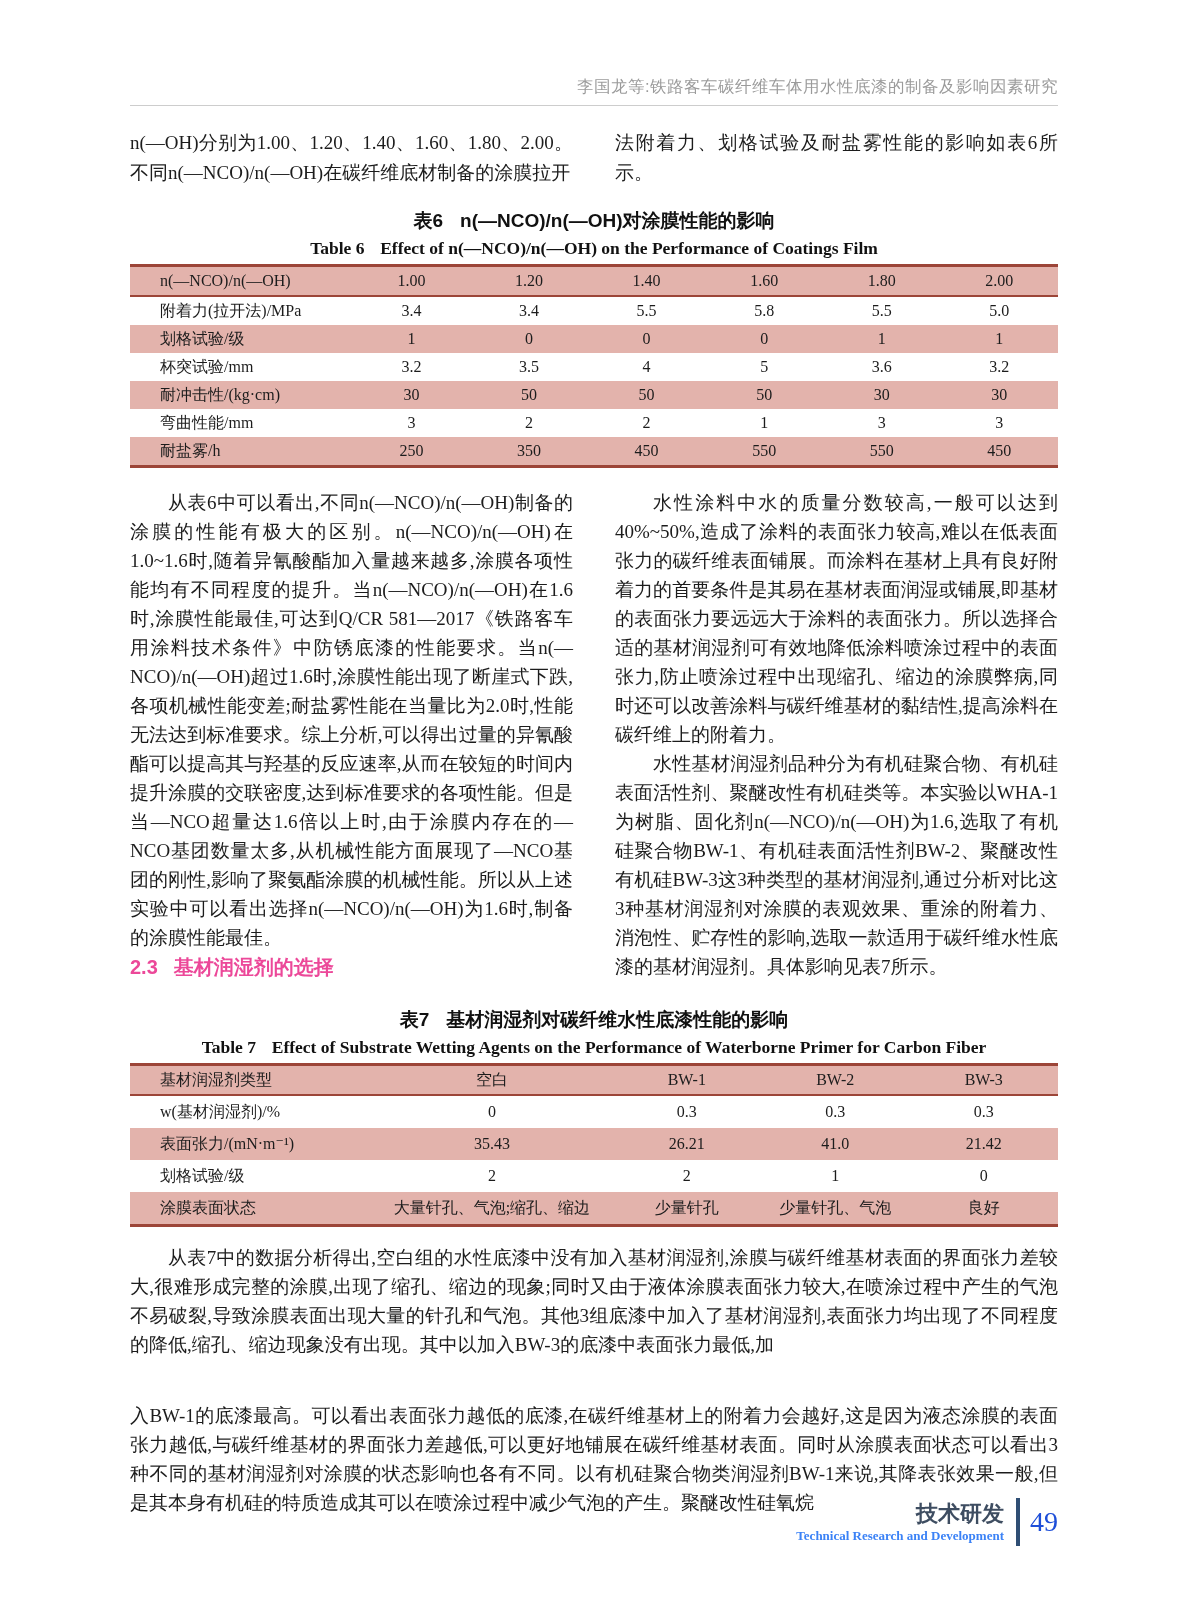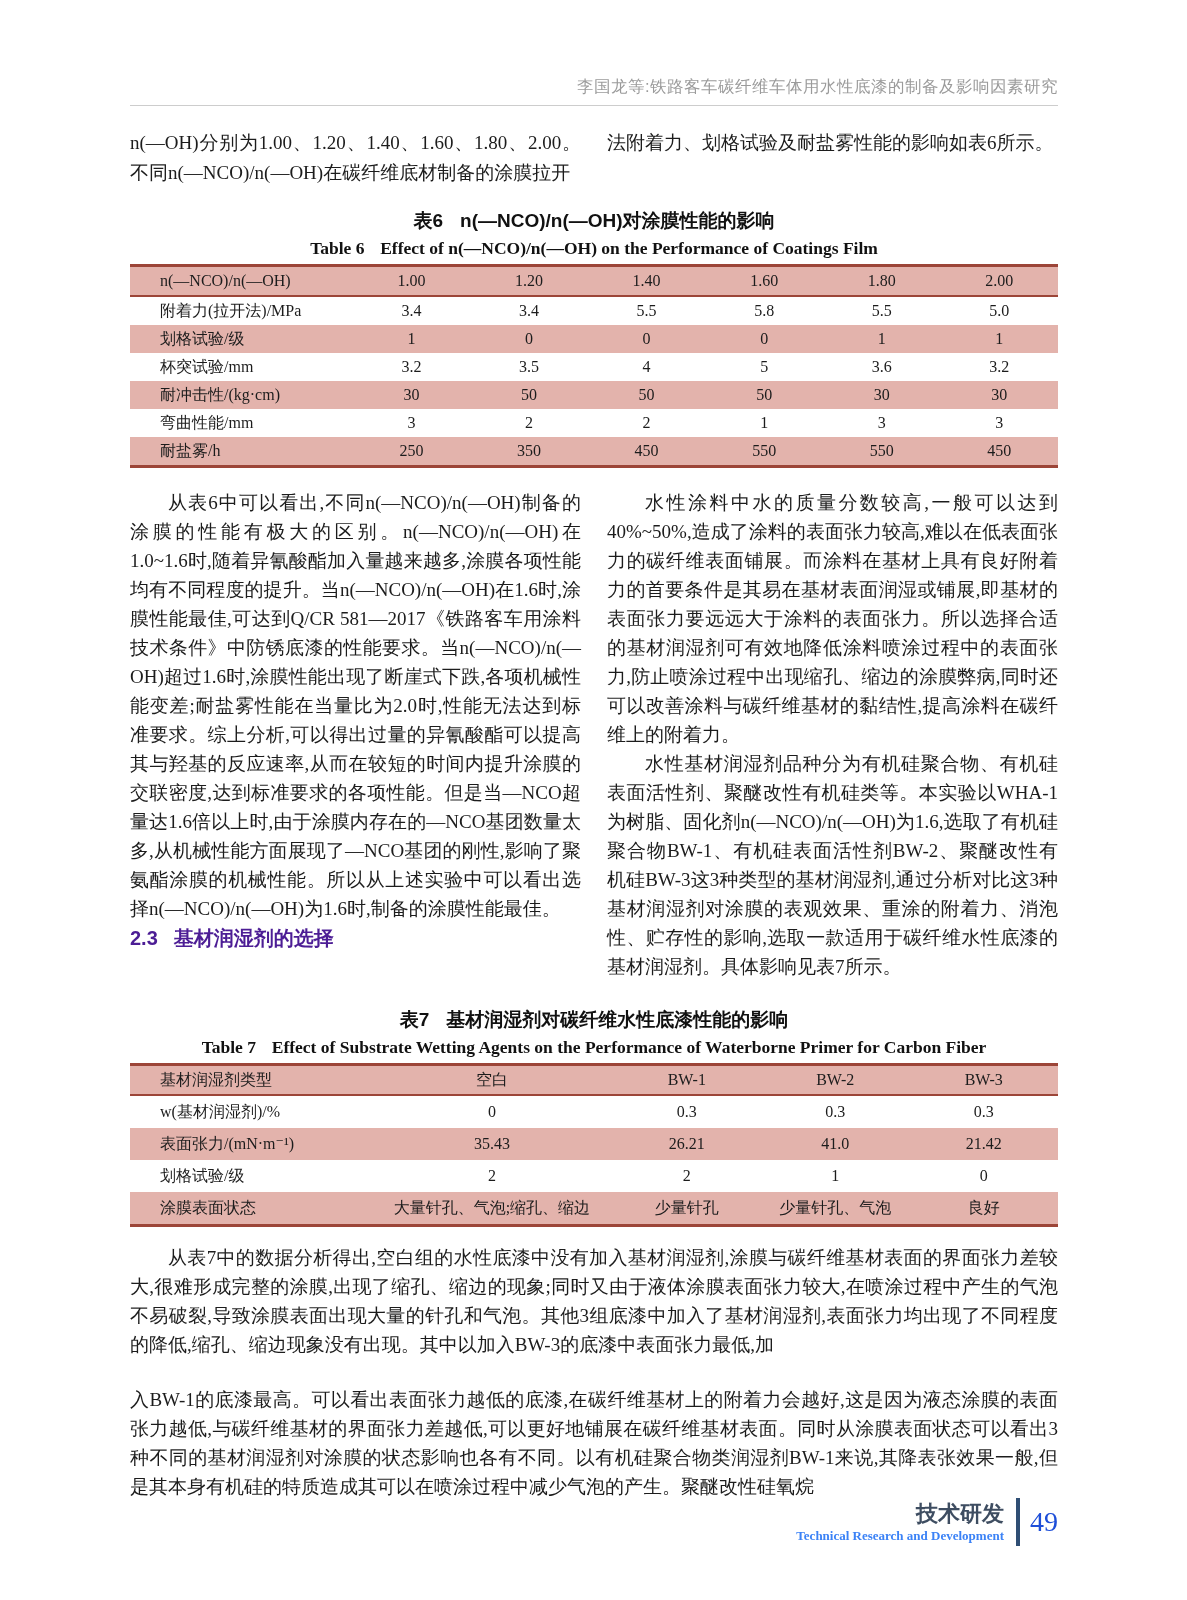--- a/index.html
+++ b/index.html
@@ -16,21 +16,21 @@
   }
   .running-head {
     text-align:right;
     font-family:"Liberation Sans","DejaVu Sans",sans-serif;
     font-size:16.5px; line-height:20px;
     color:#9b9b9b;
     letter-spacing:0.5px;
   }
   .head-rule { margin-top:9px; height:1px; background:#cdcdcd; }
 
-  .two-col { display:flex; gap:26px; }
+  .two-col { display:flex; gap:42px; }
   .col { flex:1; font-size:19px; line-height:29px; text-align:justify; }
   .intro { margin-top:22px; }
   .intro .col { line-height:30px; }
 
   .cap { text-align:center; }
   .cap-cn {
     margin-top:20px;
     font-family:"Liberation Sans","DejaVu Sans",sans-serif;
     font-weight:bold; font-size:19px; line-height:26px; color:#111;
   }
@@ -69,21 +69,21 @@
 
   .main-row { margin-top:20px; }
   .bottom-row { margin-top:16px;flex-direction:column; }
   .para-indent { text-indent:2em; }
   .para + .para { margin-top:0; }
 
   .sec-heading {
     margin-top:2px;
     font-family:"Liberation Sans","DejaVu Sans",sans-serif;
     font-weight:bold; font-size:20px; line-height:26px;
-    color:#4c1d95;
+    color:#ec4899;
   }
   .sec-num { margin-right:16px; }
 
   .footer {
     position:absolute;
     right:129px; top:1498px;
     display:flex; align-items:center;
   }
   .footer-text { text-align:right; }
   .footer-cn {

